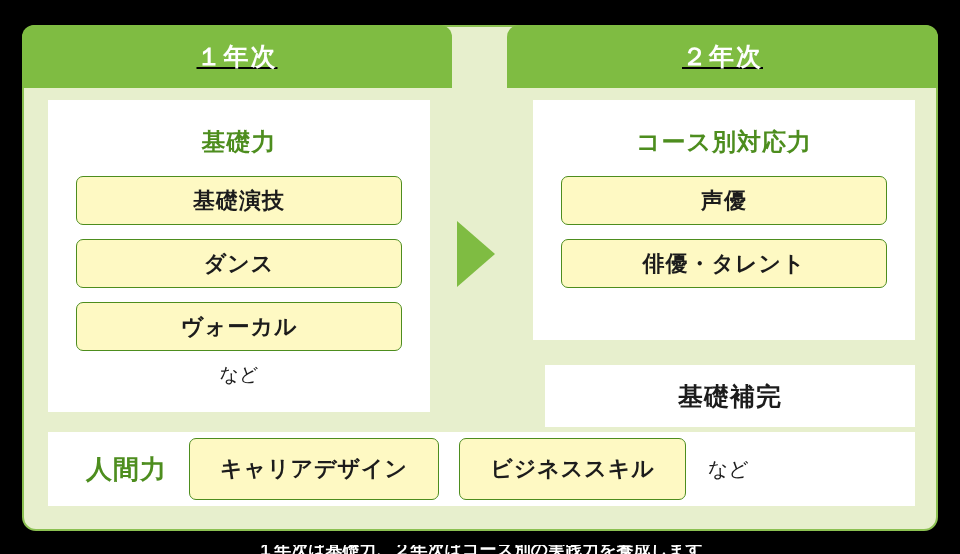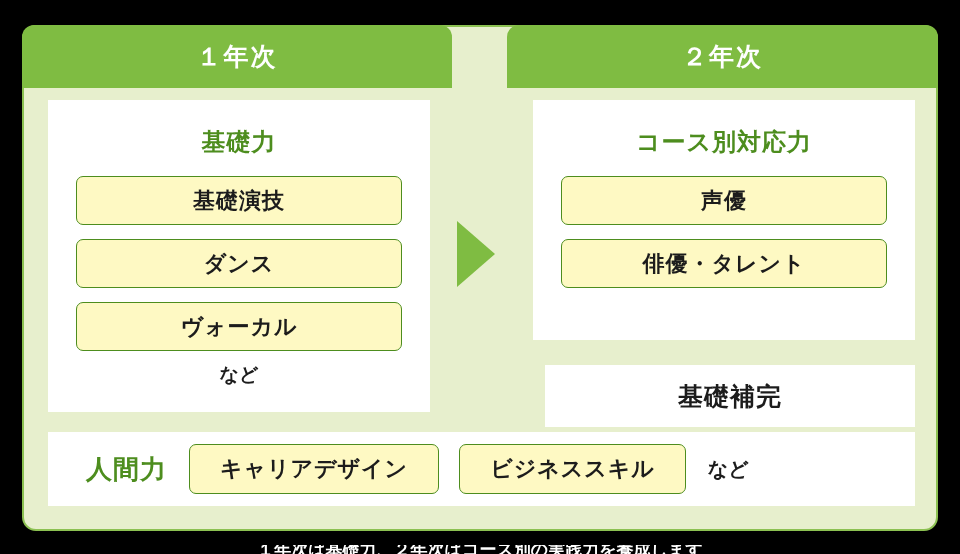--- a/index.html
+++ b/index.html
@@ -38,20 +38,21 @@
   .tab {
     position: absolute;
     top: 25px;
     height: 63px;
     background: #7fbc42;
     border-radius: 12px 12px 0 0;
     display: flex;
     align-items: center;
     justify-content: center;
     box-sizing: border-box;
+    text-decoration: underline;
   }
   .tab.year1 { left: 22px;  width: 430px; }
   .tab.year2 { left: 507px; width: 431px; }
   .tab-label {
     color: #ffffff;
     font-size: 25px;
     font-weight: bold;
     letter-spacing: 2px;
     line-height: 1;
   }
@@ -89,21 +90,21 @@
     align-items: center;
     justify-content: center;
     box-sizing: border-box;
     letter-spacing: 1px;
   }
 
   .etc-note {
     text-align: center;
     color: #1c1c1c;
     font-size: 19px;
-    font-weight: bold;
+    font-weight: normal;
     line-height: 1;
   }
 
   
   #skills-card-basic {
     padding: 30px 28px 14px 28px;
     height: 312px;
   }
   #skills-card-basic .card-heading { margin-bottom: 22px; }
   #skills-card-basic .chip { height: 49px; margin-bottom: 14px; }
@@ -157,21 +158,21 @@
     align-items: center;
     box-sizing: border-box;
     padding: 16px 22px;
   }
   #human-skills-card .card-heading {
     margin: 0 22px 0 16px;
     white-space: nowrap;
     font-size: 26px;
   }
   #human-skills-card .chip {
-    height: 50px;
+    height: 62px;
     padding: 0 30px;
     margin-right: 20px;
   }
   #human-skills-card .etc-note {
     margin-left: 2px;
     font-size: 20px;
     white-space: nowrap;
   }
 
   

